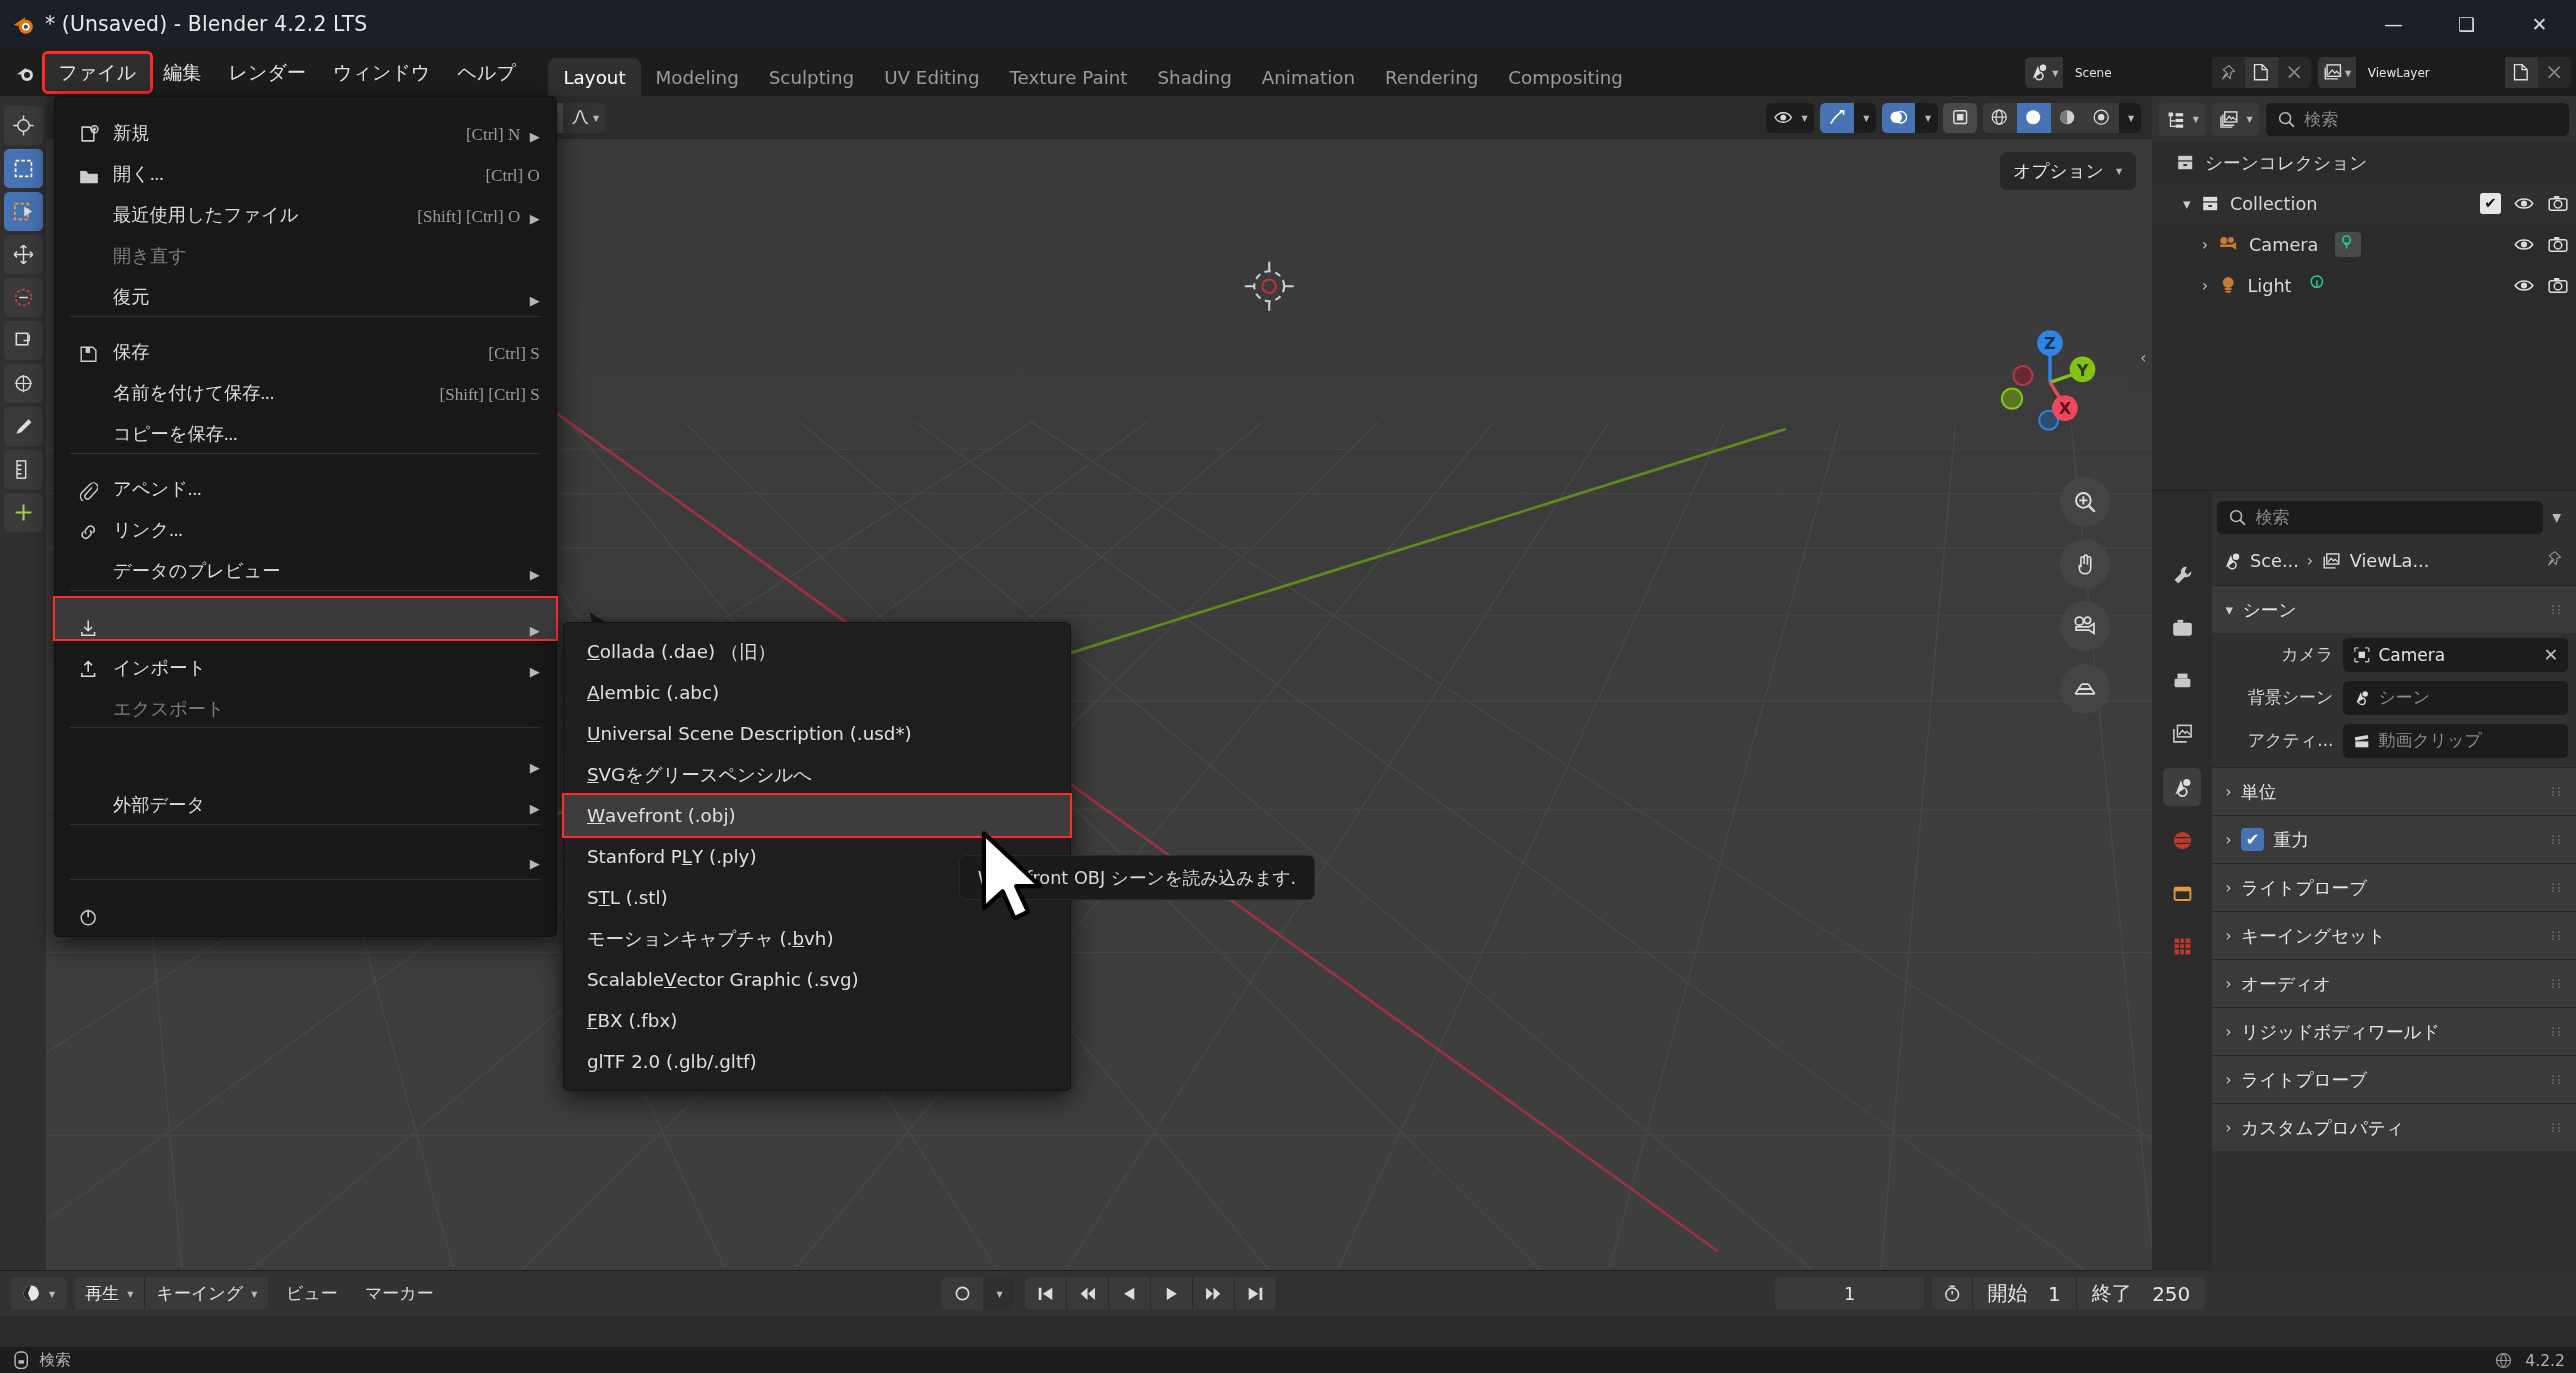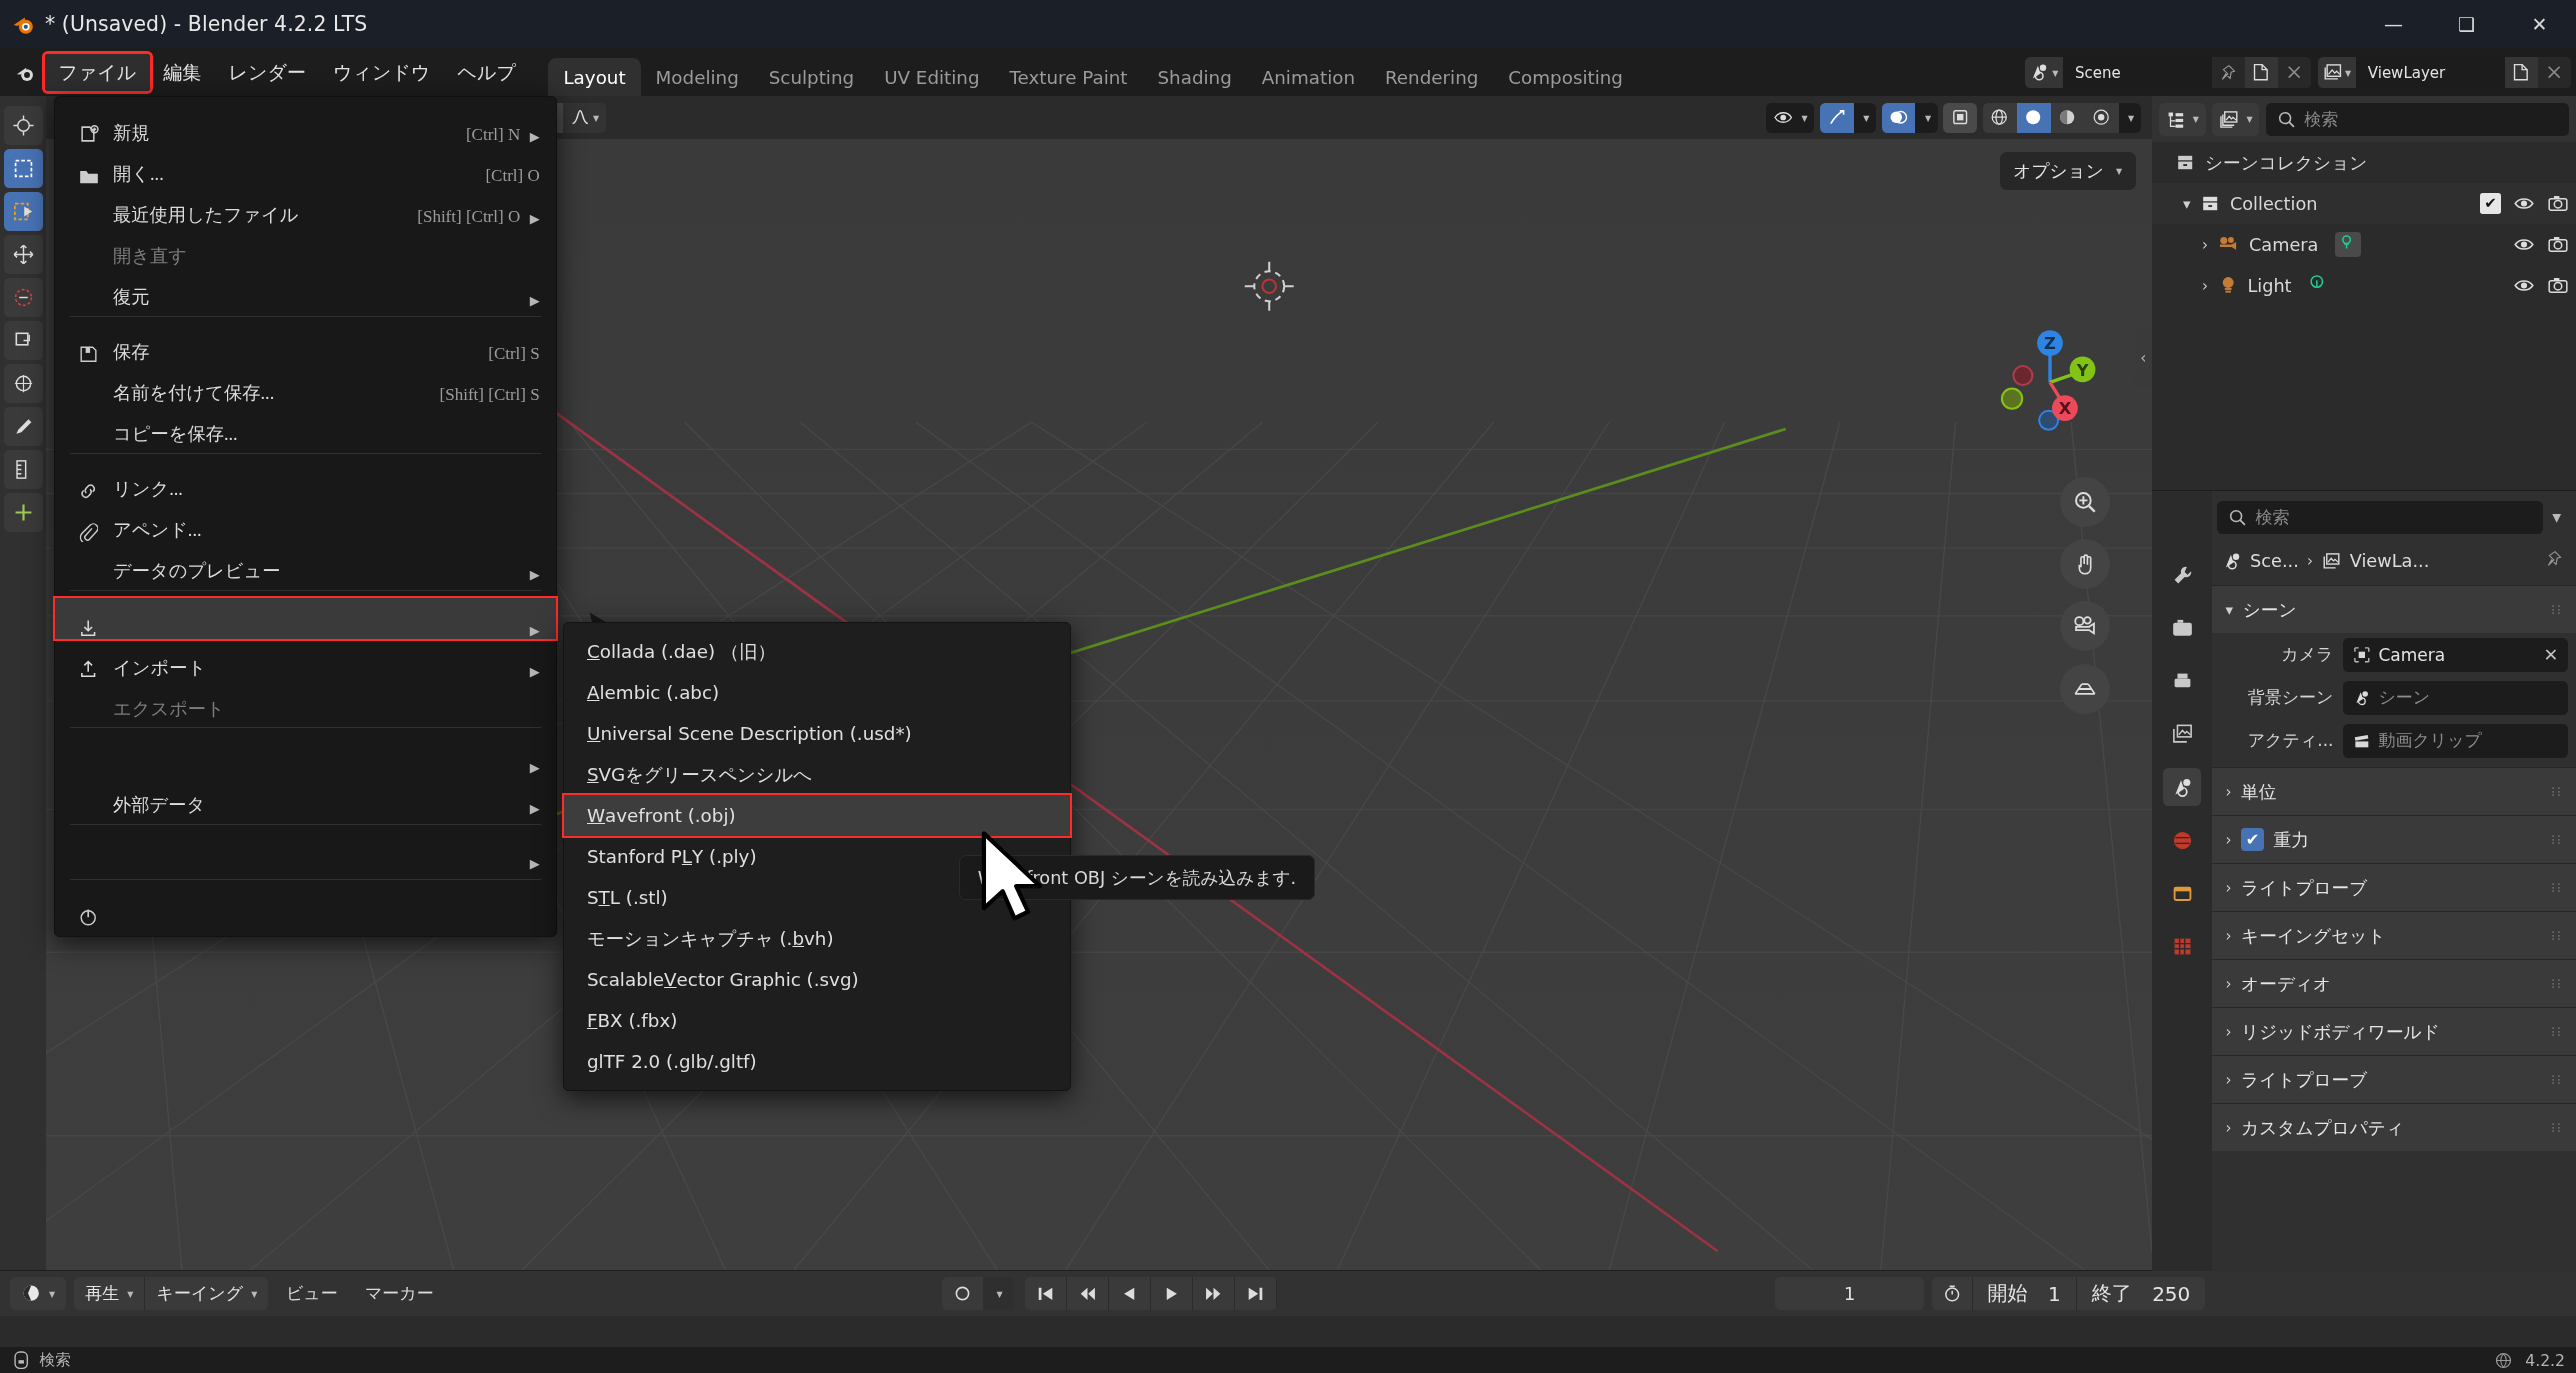--- a/index.html
+++ b/index.html
@@ -36,21 +36,21 @@
   .menu-highlight { outline: 3.4px solid #ff2b2b; outline-offset:0px; border-radius:2.7px;}
   .ws-tabs { display:flex; align-items:flex-end; height:49px; margin-left:19px; }
   .ws-tab {
     font-size:18.3px; color:#9b9b9b; padding: 8.2px 15px 9.5px 15px;
     border-radius: 8.2px 8.2px 0 0; white-space:nowrap; background:#1d1d1d;
   }
   .ws-tab.sel { background:#303030; color:#ffffff; }
   .topbar-right { margin-left:auto; display:flex; align-items:center; gap:6.8px; padding-right:5.4px;}
   .field-group { display:flex; align-items:center; background:#282828; border-radius:5.4px; height:31px; overflow:hidden;}
   .fg-icon { width:38px; height:31px; display:flex; align-items:center; justify-content:center; background:#353535;}
-  .fg-name { background:#1c1c1c; height:31px; display:flex; align-items:center; padding:0 15px 0 12.2px; font-size:15px; min-width:149px;}
+  .fg-name { background:#1c1c1c; height:31px; display:flex; align-items:center; padding:0 15px 0 12.2px; font-size:12px; min-width:149px;}
   .fg-btn { width:33px; height:31px; display:flex; align-items:center; justify-content:center; background:#353535; }
   .fg-btn.dark { background:#282828; }
   .caret { font-size:12.2px; color:#b9b9b9; margin-left:2.7px;}
 
   
   .toolstrip {
     position:absolute; left:0; top:96px; width:46px; height:1174px;
     background:#303030; padding-top:9.5px;
   }
   .tool-btn { width:39px; height:39px; margin:0 auto 4.1px auto; border-radius:5.4px;
@@ -640,34 +640,34 @@
     <div class="fm-row">
       <span class="fm-ico"></span>
       <span class="fm-label">コピーを保存...</span>
     </div>
 
     <div class="fm-sep"></div>
 
     <div class="fm-row">
       <span class="fm-ico">
         <svg width="20.4" height="20.4" viewBox="0 0 32 32">
+            <path d="M22 10 L12 21a4 4 0 006 6l11-12a7 7 0 00-10-10L6 18a10 10 0 0014 14" fill="none" stroke="#ccc" stroke-width="2.3"></path>
+          </svg>
+      </span>
+      <span class="fm-label">アペンド...</span>
+    </div>
+
+    <div class="fm-row">
+      <span class="fm-ico">
+        <svg width="20.4" height="20.4" viewBox="0 0 32 32">
             <path d="M13 19a6 6 0 010-8l4-4a6 6 0 018 8l-2 2" fill="none" stroke="#ccc" stroke-width="2.4"></path>
             <path d="M19 13a6 6 0 010 8l-4 4a6 6 0 01-8-8l2-2" fill="none" stroke="#ccc" stroke-width="2.4"></path>
           </svg>
       </span>
       <span class="fm-label">リンク...</span>
-    </div>
-
-    <div class="fm-row">
-      <span class="fm-ico">
-        <svg width="20.4" height="20.4" viewBox="0 0 32 32">
-            <path d="M22 10 L12 21a4 4 0 006 6l11-12a7 7 0 00-10-10L6 18a10 10 0 0014 14" fill="none" stroke="#ccc" stroke-width="2.3"></path>
-          </svg>
-      </span>
-      <span class="fm-label">アペンド...</span>
     </div>
 
     <div class="fm-row">
       <span class="fm-ico"></span>
       <span class="fm-label">データのプレビュー</span>
       <span class="fm-arrow">▶</span>
     </div>
 
     <div class="fm-sep"></div>
 

